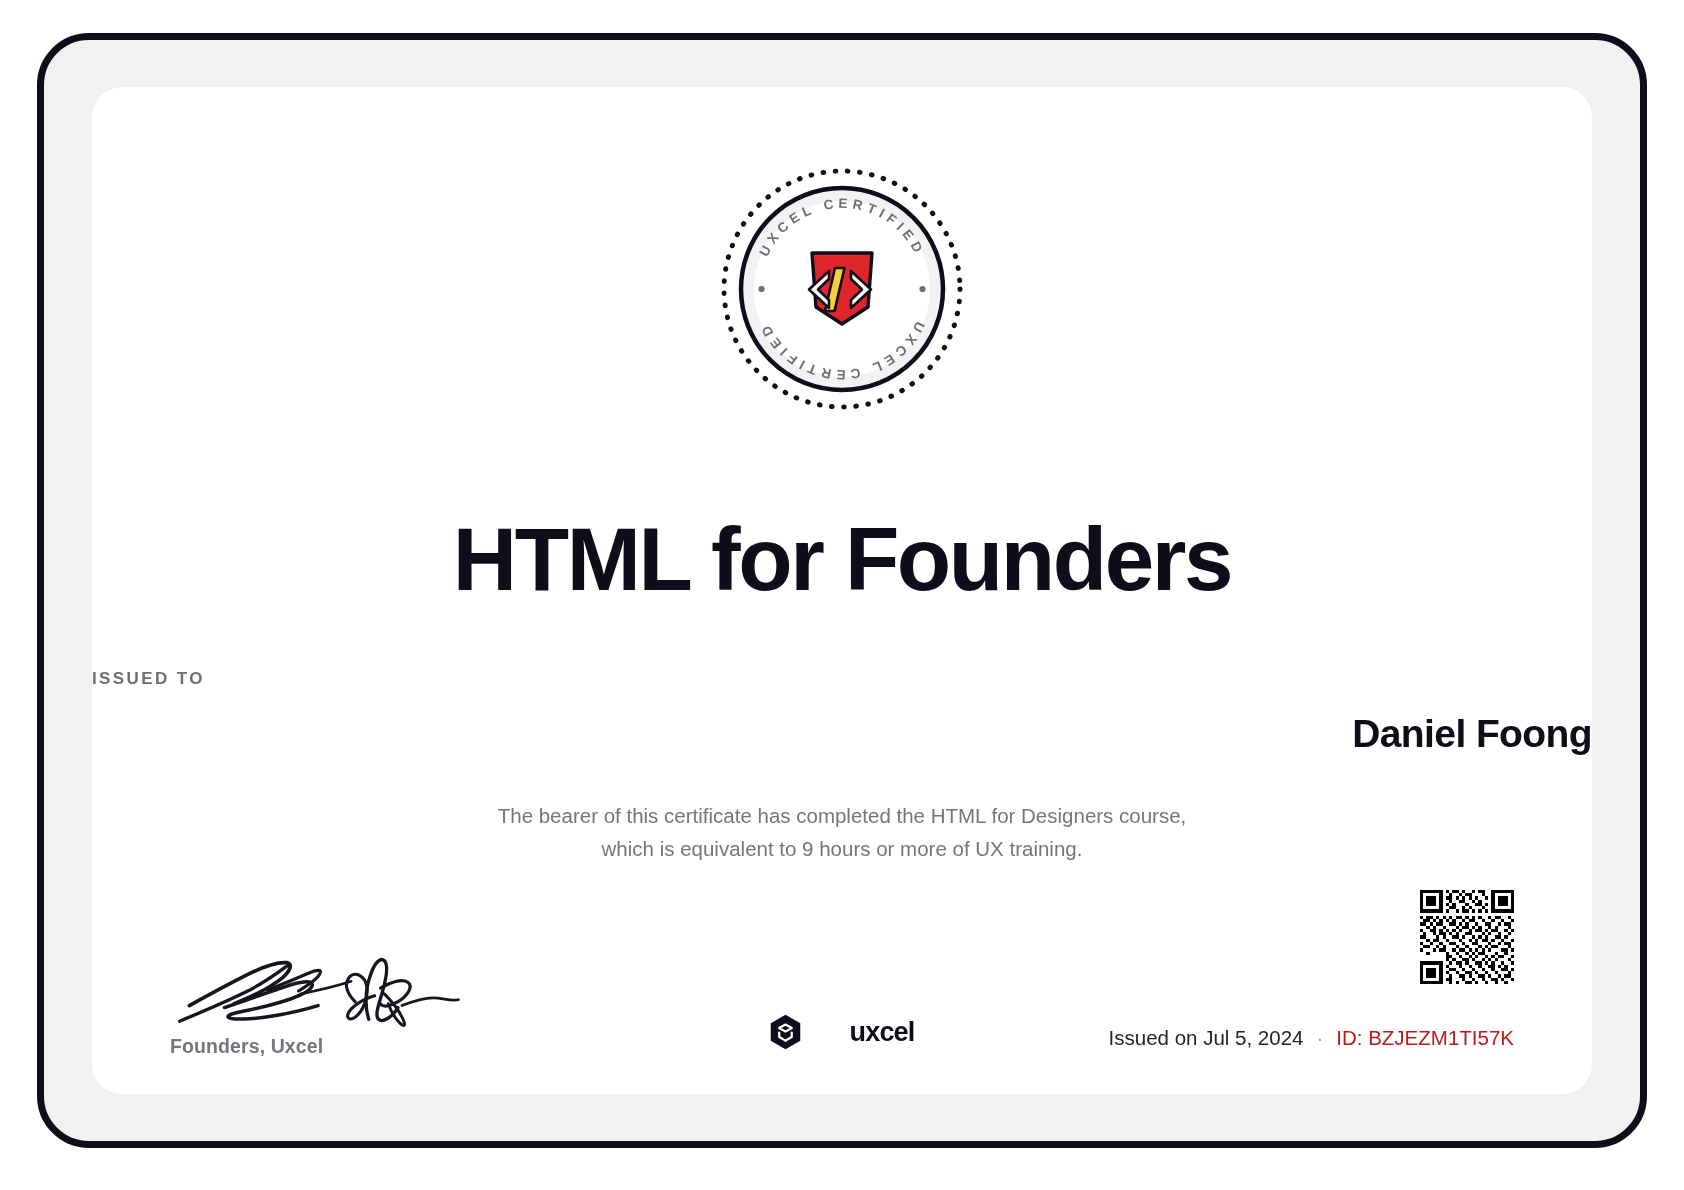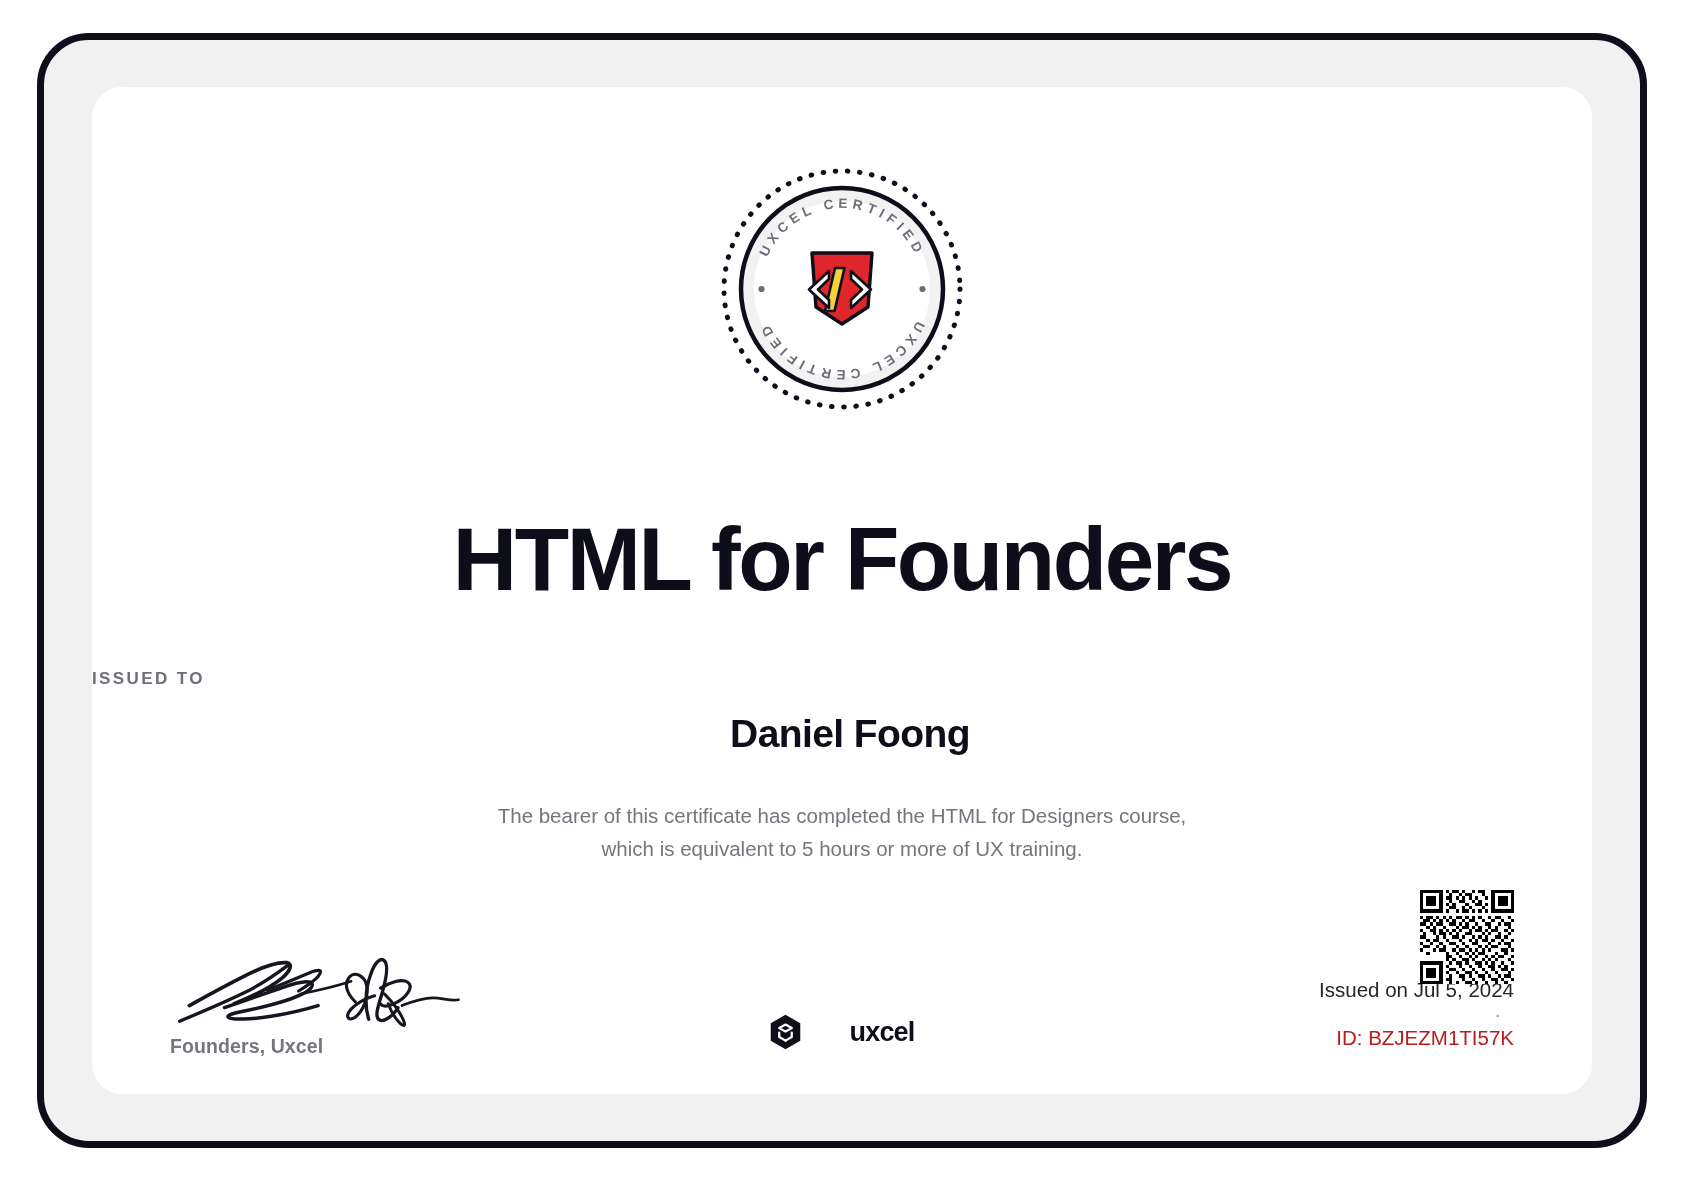--- a/index.html
+++ b/index.html
@@ -81,21 +81,21 @@
     font-size: 17px;
     font-weight: bold;
     letter-spacing: 2.4px;
     color: #6d6f78;
   }
 
   .recipient {
     position: absolute;
     left: 16px; right: 0;
     top: 625px;
-    text-align: center;
+    text-align: right;
     font-size: 39px;
     font-weight: bold;
     letter-spacing: -0.6px;
     color: #0d0e1a;
   }
 
   .description {
     position: absolute;
     left: 0; right: 0;
     top: 712px;
@@ -145,25 +145,24 @@
     letter-spacing: -0.8px;
     color: #0d0e1a;
     margin-left: 36px;
   }
 
   .meta {
     position: absolute;
     right: 78px;
     bottom: 44px;
     display: flex;
-    align-items: flex-end;
+    align-items: center;
     gap: 0;
     font-size: 20.5px;
     white-space: nowrap;
-    flex-direction: column;
   }
   .meta-date { color: #24252e; }
   .meta-dot { color: #9b9da4; padding: 0 13px; }
   .meta-id { color: #b91c1c; }
 
   .qr {
     position: absolute;
     right: 78px;
     bottom: 110px;
     width: 94px;
@@ -213,21 +212,21 @@
 
 
     <h1 class="title">HTML for Founders</h1>
 
     <div class="issued-to">ISSUED TO</div>
 
     <div class="recipient">Daniel Foong</div>
 
     <div class="description">
       <span>The bearer of this certificate has completed the HTML for Designers course,</span>
-      <span>which is equivalent to 5 hours or more of UX training.</span>
+      <span>which is equivalent to 9 hours or more of UX training.</span>
     </div>
 
     <div class="footer">
 
       <div class="sig-block">
         <div class="sig-img">
           <svg viewBox="0 0 300 80" xmlns="http://www.w3.org/2000/svg">
             <g fill="none" stroke="#15161f" stroke-linecap="round" stroke-linejoin="round">
 
               <path d="M6 72 C 30 62, 58 50, 78 40 C 95 31, 110 20, 118 14" stroke-width="3.4"></path>

